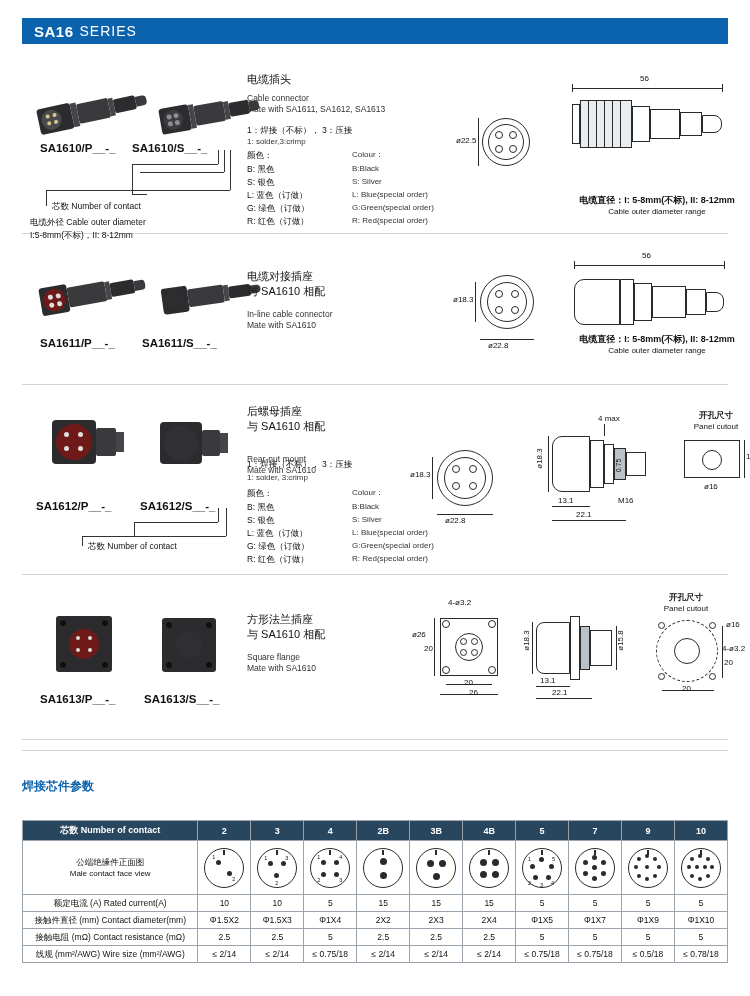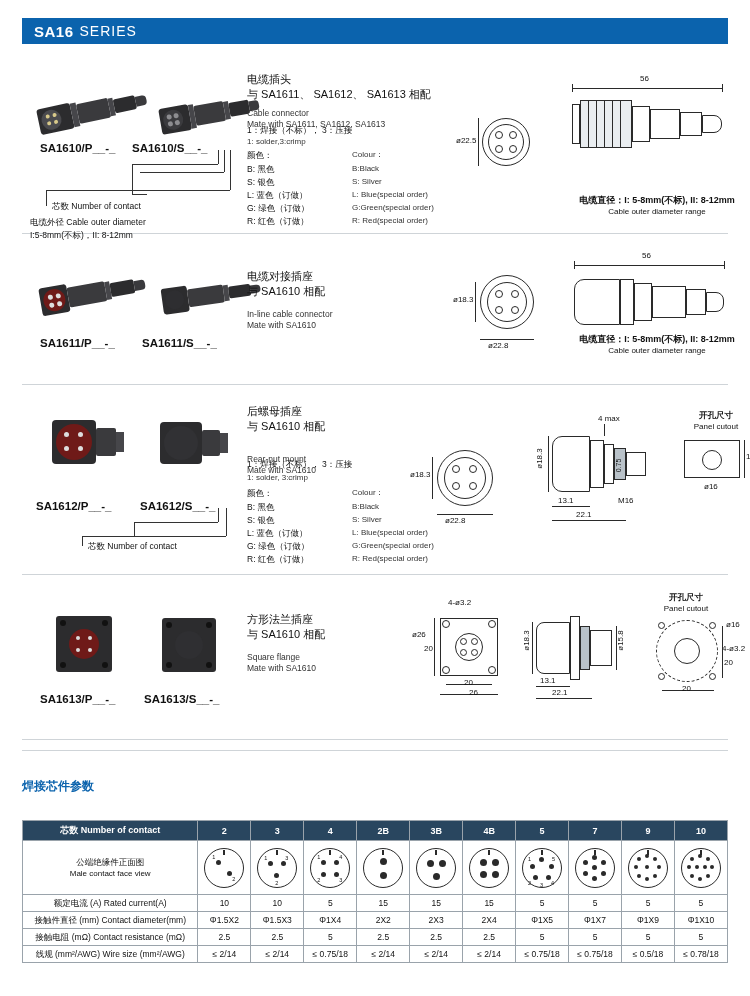--- a/index.html
+++ b/index.html
@@ -152,21 +152,20 @@
   <div class="txtblock" style="left:30px; top:150px;">
     <div class="leg">芯数 Number of contact</div>
   </div>
   <div class="txtblock" style="left:8px; top:166px;">
     <div class="leg">电缆外径 Cable outer diameter</div>
     <div class="leg">I:5-8mm(不标)，II: 8-12mm</div>
   </div>
 
   <div class="txtblock" style="left:225px; top:22px; width:200px;">
     <div class="cn">电缆插头</div>
-    <div class="cn">与 SA1611、 SA1612、 SA1613 相配</div>
     <div class="en" style="margin-top:6px;">Cable connector</div>
     <div class="en">Mate with SA1611, SA1612, SA1613</div>
   </div>
 
   <div class="txtblock" style="left:225px; top:74px; width:215px;">
     <div class="leg">1：焊接（不标）， 3：压接</div>
     <div class="sm">1: solder,3:crimp</div>
   </div>
   <div class="leg" style="position:absolute; left:225px; top:99px;">颜色：</div>
   <div class="sm" style="position:absolute; left:330px; top:100px;">Colour：</div>

